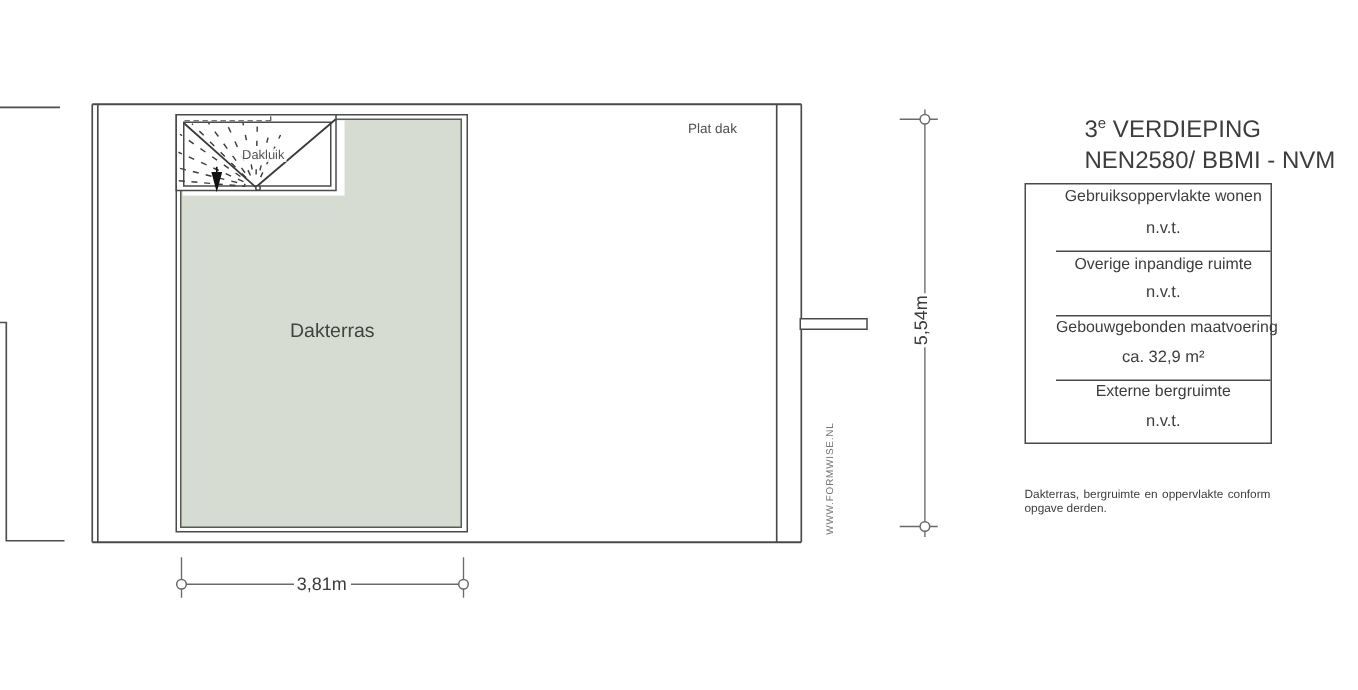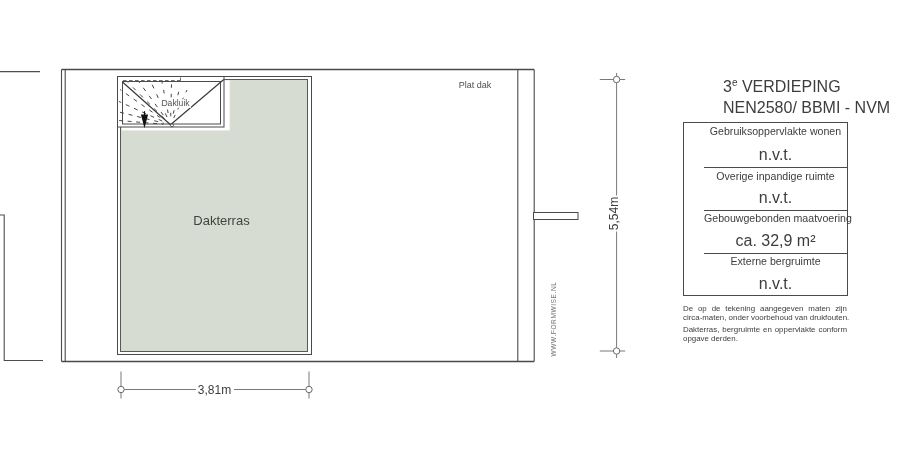--- a/index.html
+++ b/index.html
@@ -6,21 +6,21 @@
   body{width:905px;height:460px;background:#fff;font-family:"Liberation Sans",sans-serif;}
   #canvas{position:relative;width:905px;height:460px;overflow:hidden;background:#fff;}
   #plan{position:absolute;left:0;top:0;}
   .abs{position:absolute;}
   #title{left:687px;top:73px;font-size:16px;line-height:20.4px;color:#3d3d3d;white-space:nowrap;margin-left:36px;}
   #title sup{font-size:10px;}
   #nentable{left:683px;top:122px;width:163px;border:1px solid #4a4a4a;color:#3d3d3d;}
   #nentable .row{border-top:1px solid #4a4a4a;text-align:center;margin-left:20px;}
   #nentable .row:first-child{border-top:none;}
   #nentable .lab{font-size:10.6px;padding-top:1.5px;white-space:nowrap;}
-  #nentable .val{font-size:16px;padding-top:7.5px;white-space:nowrap;}
+  #nentable .val{font-size:11px;padding-top:7.5px;white-space:nowrap;}
   .disc{left:683px;width:164px;color:#3d3d3d;font-size:7.9px;line-height:9px;white-space:nowrap;}
   .disc .j{display:flex;justify-content:space-between;white-space:nowrap;}
 </style>
 </head>
 <body>
 <div id="canvas">
 <svg id="plan" width="905" height="460" viewBox="0 0 905 460">
 
   <path d="M0 71.6 H40" stroke="#4d4d4d" stroke-width="1.1" fill="none"></path>
 
@@ -119,32 +119,20 @@
     <div class="lab">Gebouwgebonden maatvoering</div>
     <div class="val">ca. 32,9 m²</div>
   </div>
 
   <div class="row" style="height:41.5px">
     <div class="lab">Externe bergruimte</div>
     <div class="val">n.v.t.</div>
   </div>
 </div>
 
-<div class="disc abs" style="top:304px">
-  <div class="j">
-        <span>De</span>
-        <span>op</span>
-        <span>de</span>
-        <span>tekening</span>
-        <span>aangegeven</span>
-        <span>maten</span>
-        <span>zijn</span>
-      </div>
-  <div>circa-maten, onder voorbehoud van drukfouten.</div>
-</div>
 
 <div class="disc abs" style="top:325px">
   <div class="j">
         <span>Dakterras,</span>
         <span>bergruimte</span>
         <span>en</span>
         <span>oppervlakte</span>
         <span>conform</span>
       </div>
   <div>opgave derden.</div>

